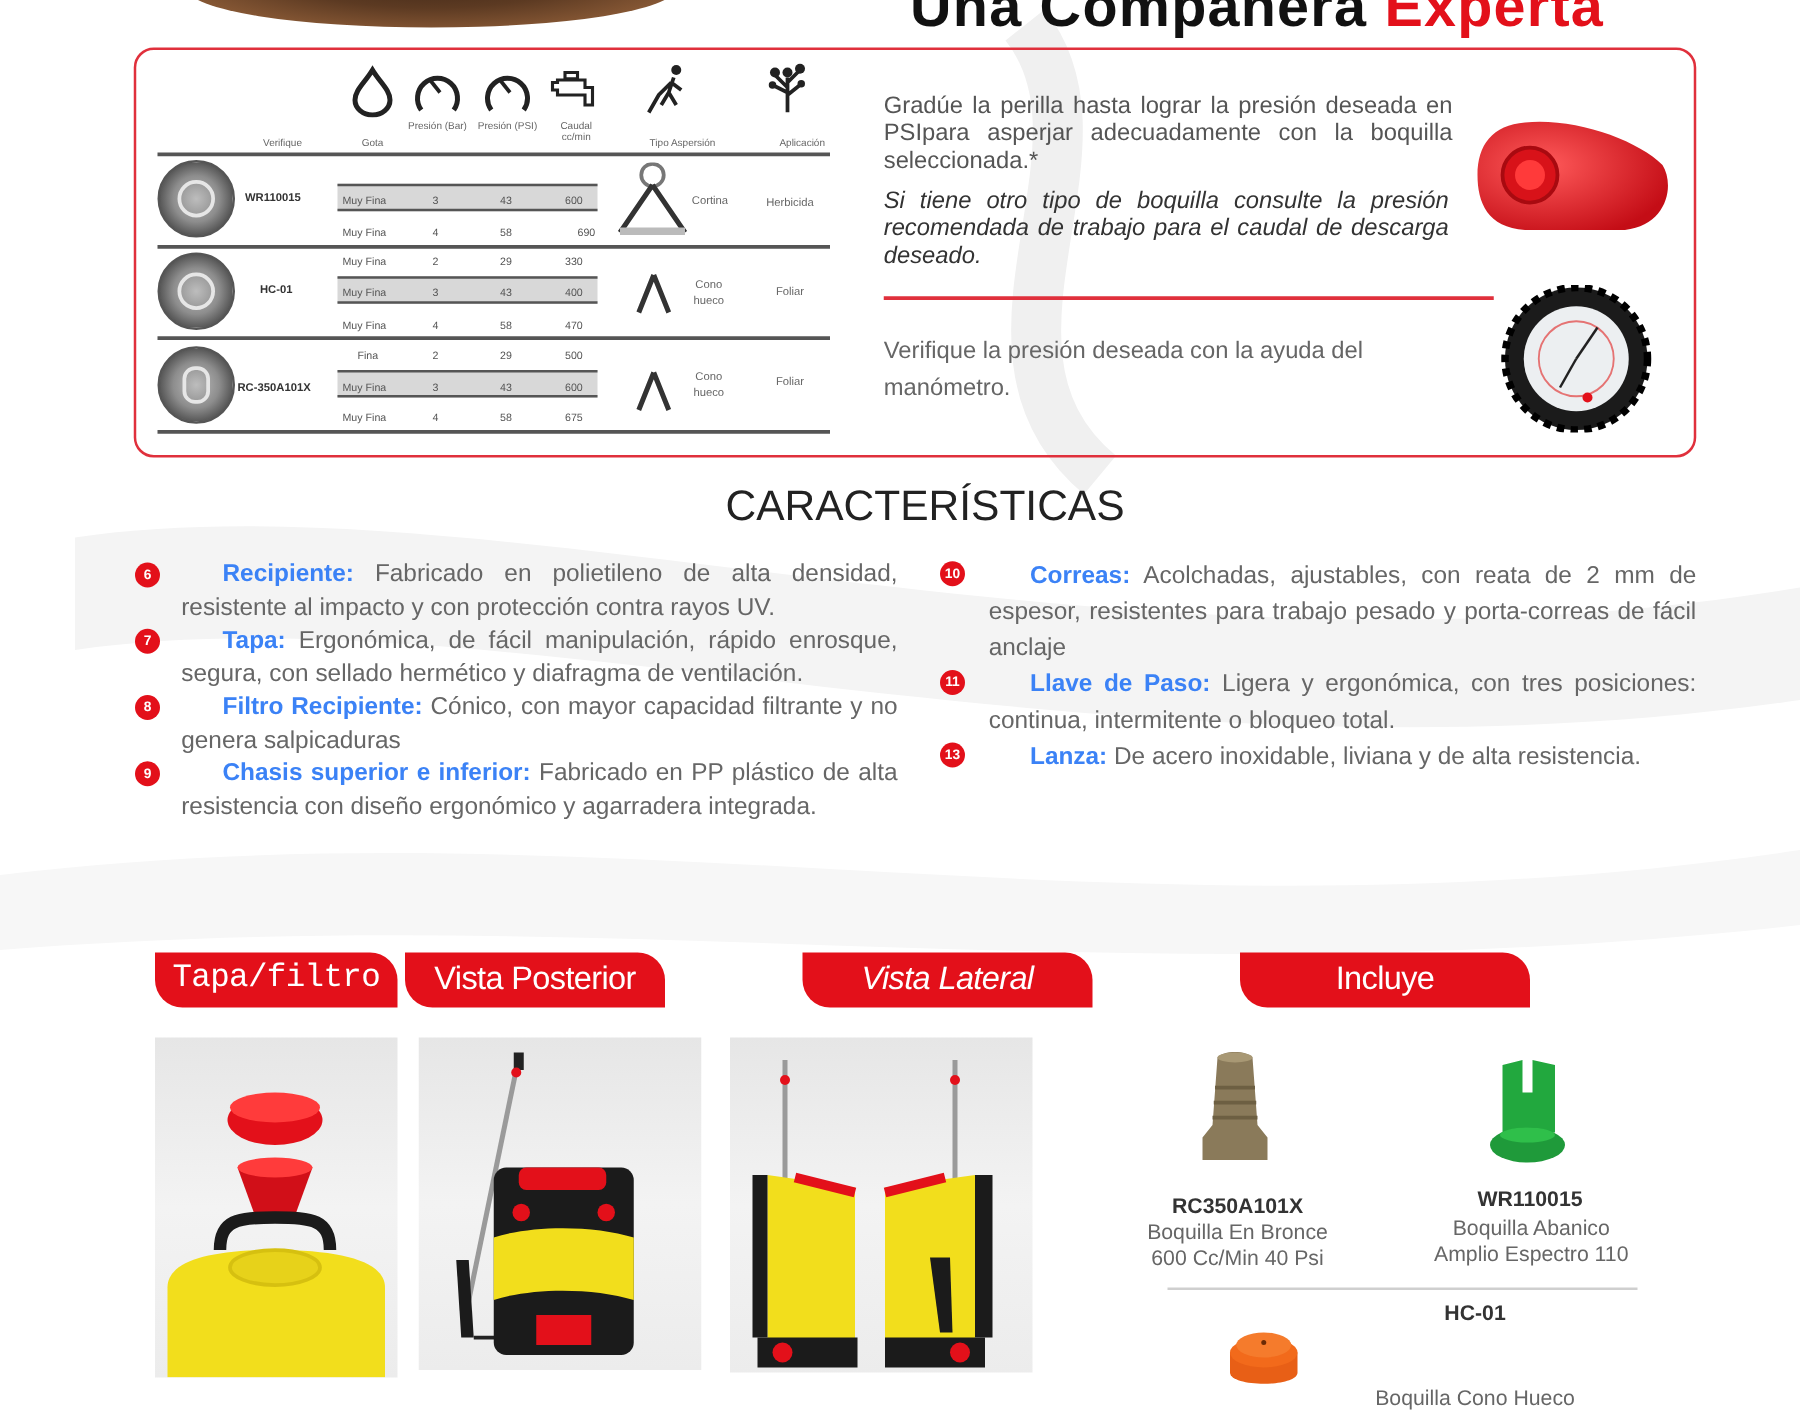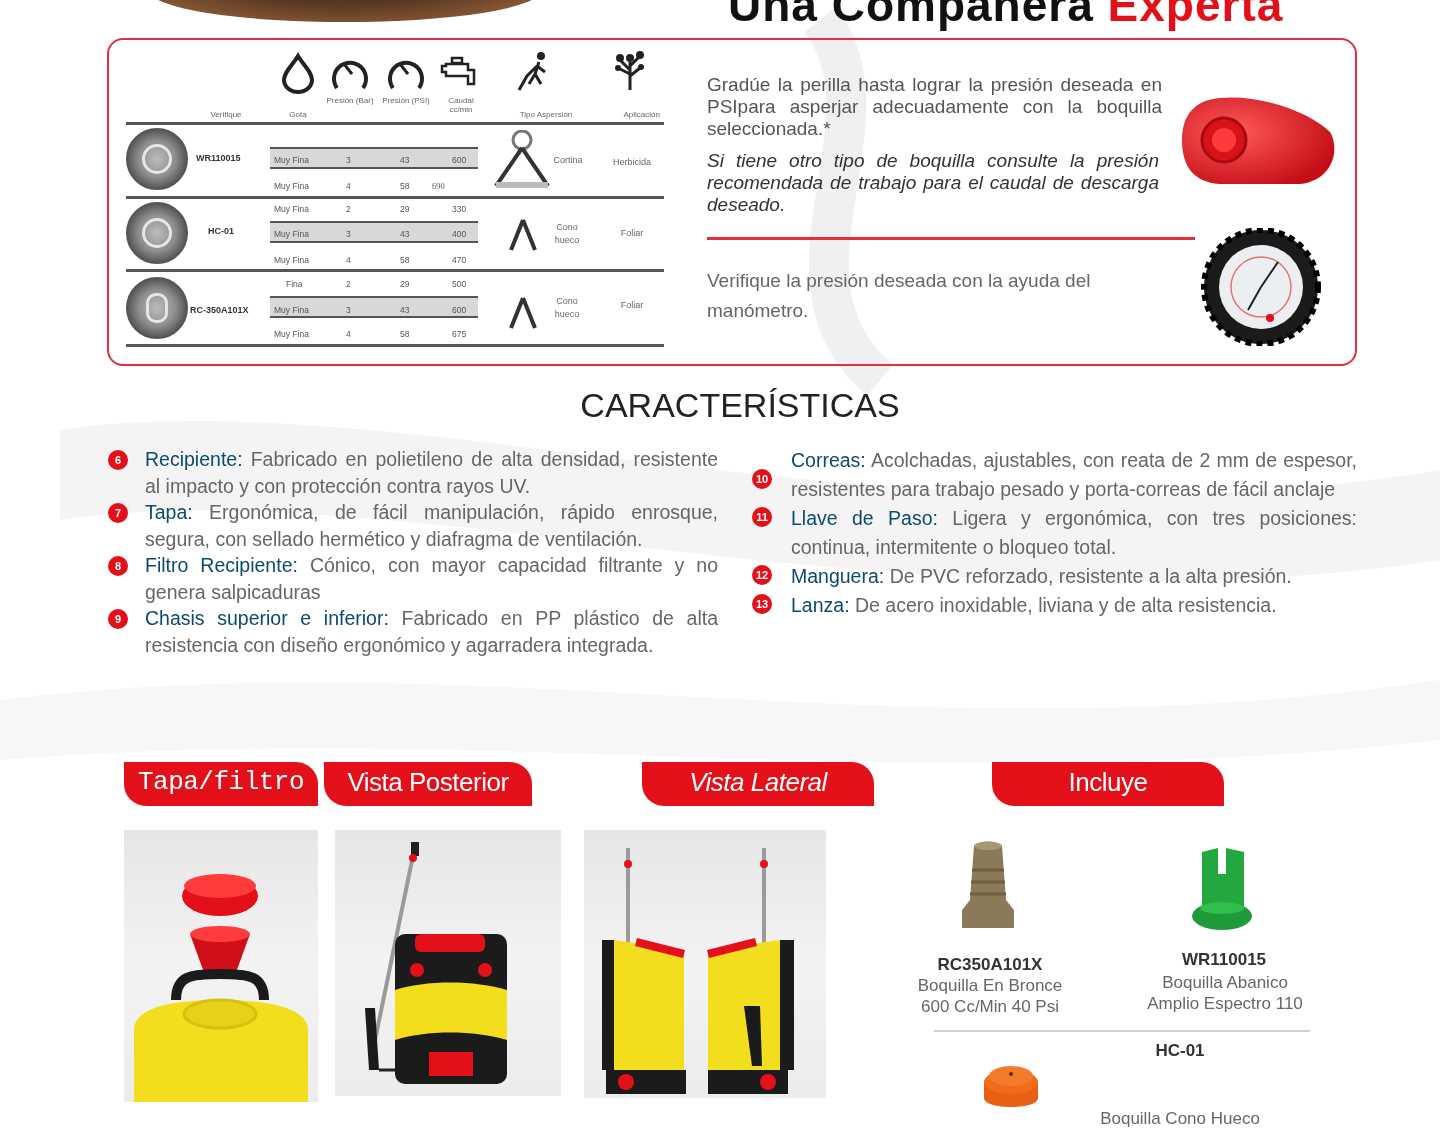--- a/index.html
+++ b/index.html
@@ -38,21 +38,21 @@
   .knob { position: absolute; left: 1180px; top: 92px; width: 156px; height: 96px; }
   .gauge { position: absolute; left: 1200px; top: 228px; width: 122px; height: 118px; }
 
   
   .char-title { position: absolute; left: 0; width: 1480px; top: 386px; text-align: center; font-size: 34px; color: #222; letter-spacing: 0; }
   .feat-col { position: absolute; font-size: 19.5px; line-height: 26.5px; color: #666; text-align: justify; }
   .feat-col.left { left: 108px; top: 446px; width: 610px; }
   .feat-col.right { left: 752px; top: 446px; width: 605px; }
   .feat { position: relative; padding-left: 37px; margin-bottom: 0; }
   .feat .num { position: absolute; left: 0; top: 4px; width: 20px; height: 20px; border-radius: 50%; background: #e3101a; color: #fff; font-size: 11px; font-weight: bold; text-align: center; line-height: 20px; }
-  .feat .ttl { font-weight: normal; color: #0c4a6e; }
+  .feat .ttl { font-weight: bold; color: #3b82f6; margin-left: 33px; }
   .feat.right-gap { padding-left: 39px; }
 
   
   .tab { position: absolute; height: 44px; background: #e3101a; color: #fff; font-size: 26px; text-align: center; line-height: 40px;
     border-radius: 0 22px 0 22px; letter-spacing: -0.5px; }
   .photo { position: absolute; background: linear-gradient(180deg, #e6e6e6 0%, #f3f3f3 50%, #ececec 100%); overflow: hidden; }
 
   .incl-title { position: absolute; font-weight: bold; color: #333; font-size: 17px; text-align: center; }
   .incl-desc { position: absolute; color: #666; font-size: 17px; line-height: 21px; text-align: center; }
   .incl-rule { position: absolute; left: 934px; top: 1030px; width: 376px; height: 2px; background: #cfcfcf; }
@@ -118,21 +118,21 @@
   </div>
 <div class="ref-label" style="left:196px;top:153px;">WR110015</div>
 <div class="row-band" style="top:147px;"></div>
 <div class="cell" style="left:274px;top:155px;">Muy Fina</div>
 <div class="cell" style="left:346px;top:155px;">3</div>
 <div class="cell" style="left:400px;top:155px;">43</div>
 <div class="cell" style="left:452px;top:155px;">600</div>
 <div class="cell" style="left:274px;top:181px;">Muy Fina</div>
 <div class="cell" style="left:346px;top:181px;">4</div>
 <div class="cell" style="left:400px;top:181px;">58</div>
-<div class="cell" style="left:432px;top:181px;font-family:Liberation Serif, serif;">690</div>
+<div class="cell" style="left:462px;top:181px;">690</div>
 <svg style="position:absolute;left:490px;top:130px;width:66px;height:62px;" viewBox="0 0 66 62">
   <circle cx="32" cy="10" r="9" fill="none" stroke="#777" stroke-width="3"></circle>
   <path d="M32 18 L6 56 M32 18 L58 56" stroke="#333" stroke-width="4" fill="none"></path>
   <rect x="6" y="52" width="52" height="6" fill="#bbb"></rect>
 </svg>
 <div class="type-label" style="left:544px;top:154px;width:48px;">Cortina</div>
 <div class="type-label" style="left:600px;top:156px;width:64px;">Herbicida</div>
 
 <div class="nozzle-disc" style="left:126px;top:202px;">
     <div class="inner"></div>
@@ -222,30 +222,26 @@
     <span class="ttl">Filtro Recipiente:</span><span> Cónico, con mayor capacidad filtrante y no genera salpicaduras</span>
   </div>
   <div class="feat">
     <span class="num">9</span>
     <span class="ttl">Chasis superior e inferior:</span><span> Fabricado en PP plástico de alta resistencia con diseño ergonómico y agarradera integrada.</span>
   </div>
 </div>
 
 <div class="feat-col right">
   <div class="feat right-gap" style="line-height:29px;">
-    <span class="num" style="top:3px;margin-top:20px;">10</span>
+    <span class="num" style="top:3px;">10</span>
     <span class="ttl">Correas:</span><span> Acolchadas, ajustables, con reata de 2 mm de espesor, resistentes para trabajo pesado y porta-correas de fácil anclaje</span>
   </div>
   <div class="feat right-gap" style="line-height:29px;">
     <span class="num" style="top:3px;">11</span>
     <span class="ttl">Llave de Paso:</span><span> Ligera y ergonómica, con tres posiciones: continua, intermitente o bloqueo total.</span>
-  </div>
-  <div class="feat right-gap" style="line-height:29px;">
-    <span class="num" style="top:3px;">12</span>
-    <span class="ttl">Manguera:</span><span> De PVC reforzado, resistente a la alta presión.</span>
   </div>
   <div class="feat right-gap" style="line-height:29px;">
     <span class="num" style="top:3px;">13</span>
     <span class="ttl">Lanza:</span><span> De acero inoxidable, liviana y de alta resistencia.</span>
   </div>
 </div>
 
 <div class="tab" style="left:124px;top:762px;width:194px;font-family:Liberation Mono, monospace;">Tapa/filtro</div>
 <div class="tab" style="left:324px;top:762px;width:208px;">Vista Posterior</div>
 <div class="tab" style="left:642px;top:762px;width:232px;font-style:italic;">Vista Lateral</div>

